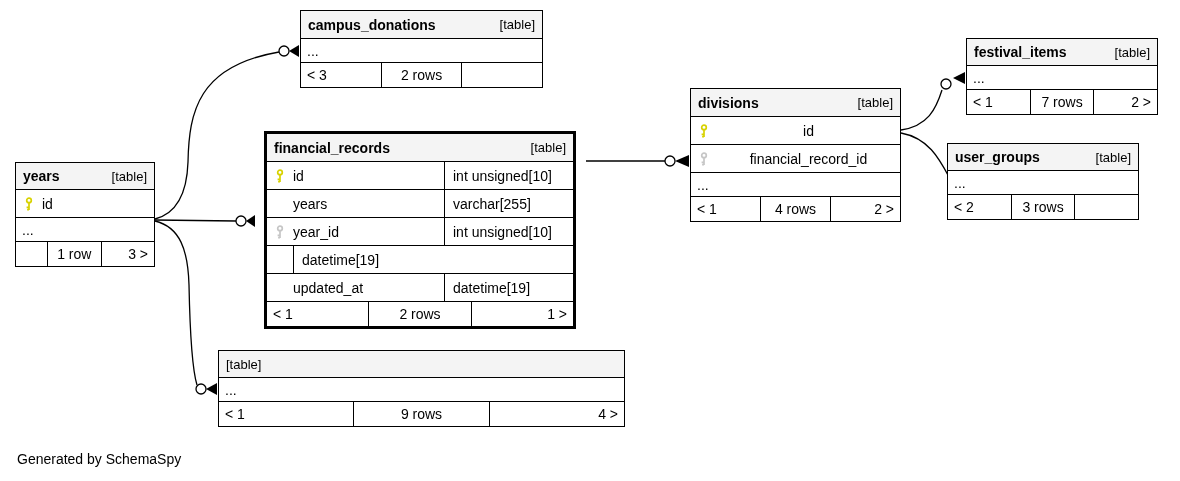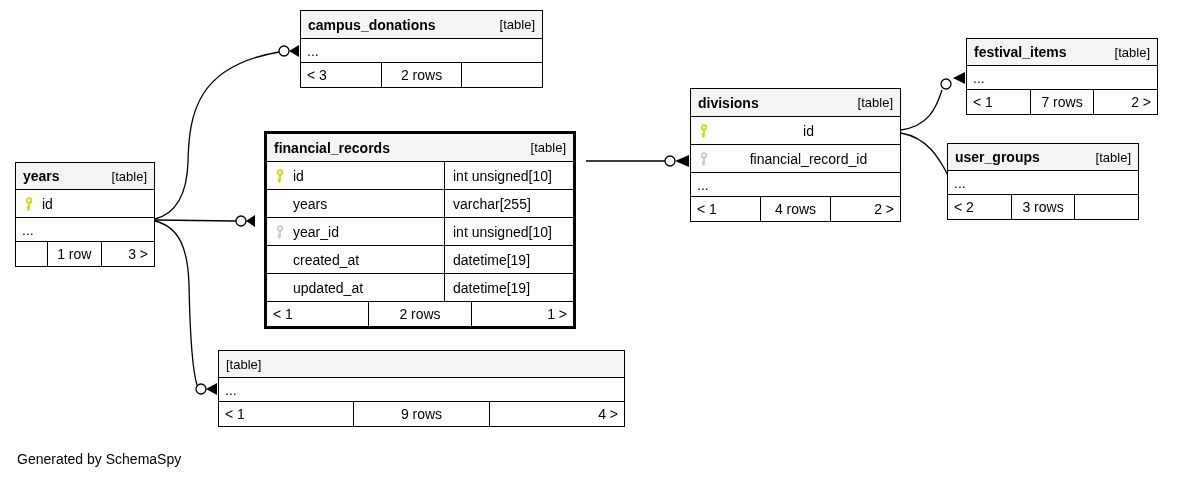--- a/index.html
+++ b/index.html
@@ -118,21 +118,20 @@
         <svg class="key-icon fk" width="12" height="14" viewBox="0 0 12 14">
           <circle cx="6" cy="3.4" r="2.3" fill="none" stroke-width="1.7"></circle>
           <path d="M6 5.7 V13 M6 10.3 H3.6 M6 12.6 H4.1" fill="none" stroke-width="1.7"></path>
         </svg>
       </span>
       <span class="cname">year_id</span>
       <span class="ctype">int unsigned[10]</span>
     </div>
     <div class="tbl-row">
       <span class="gutter"></span>
-      <span class="cname">created_at</span>
       <span class="ctype">datetime[19]</span>
     </div>
     <div class="tbl-row">
       <span class="gutter"></span>
       <span class="cname">updated_at</span>
       <span class="ctype">datetime[19]</span>
     </div>
     <div class="tbl-footer">
       <span class="fcell">&lt; 1</span>
       <span class="fcell c">2 rows</span>

